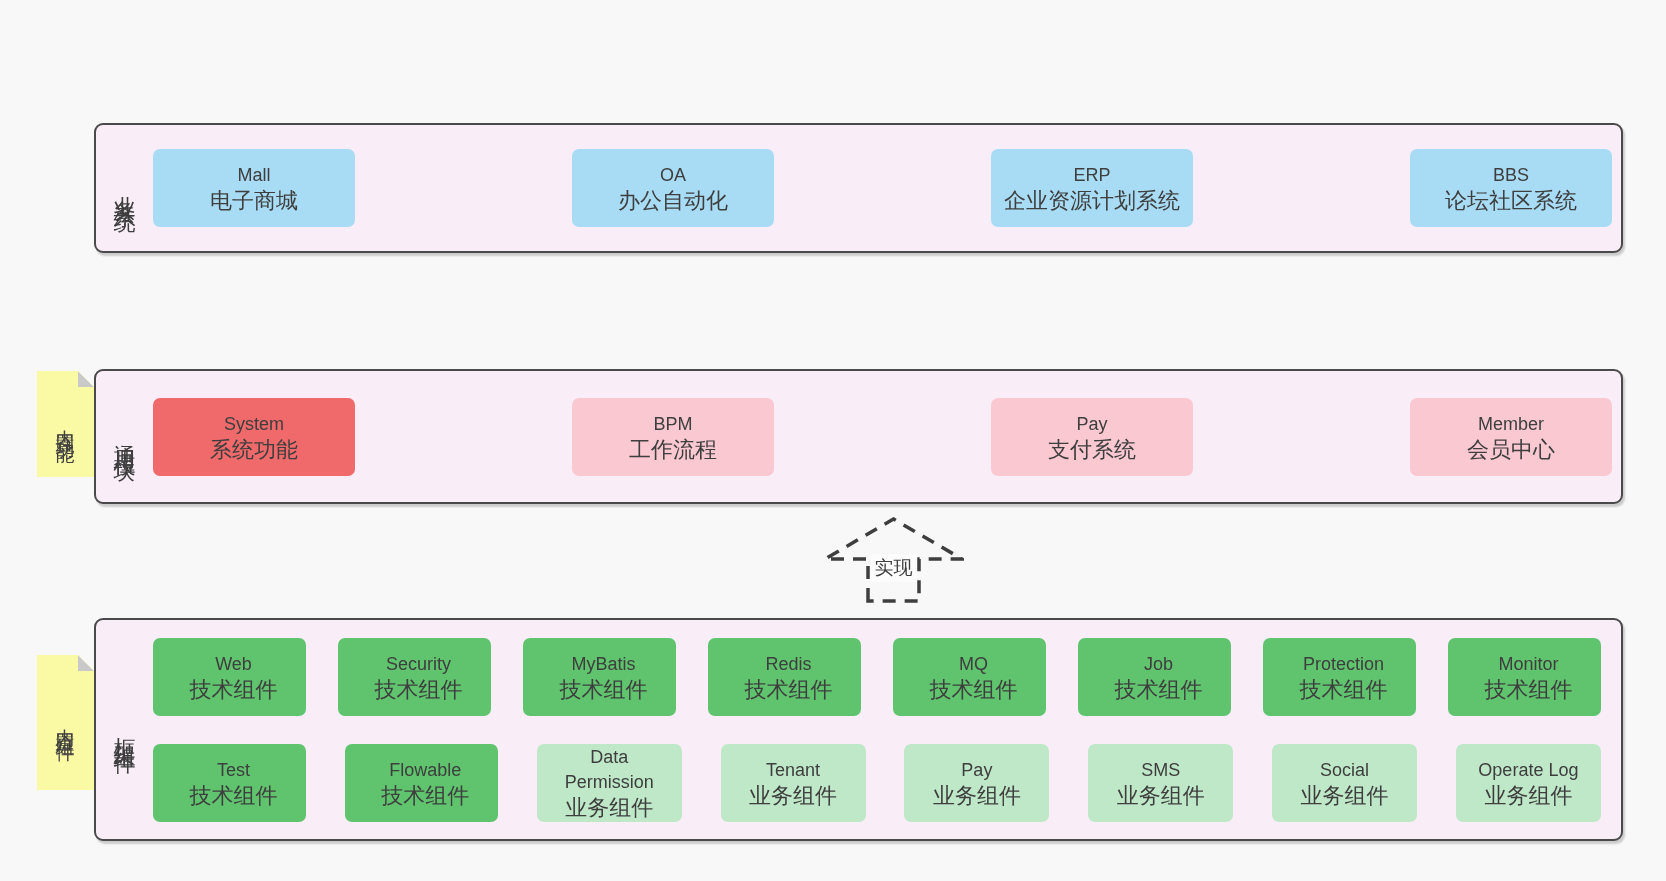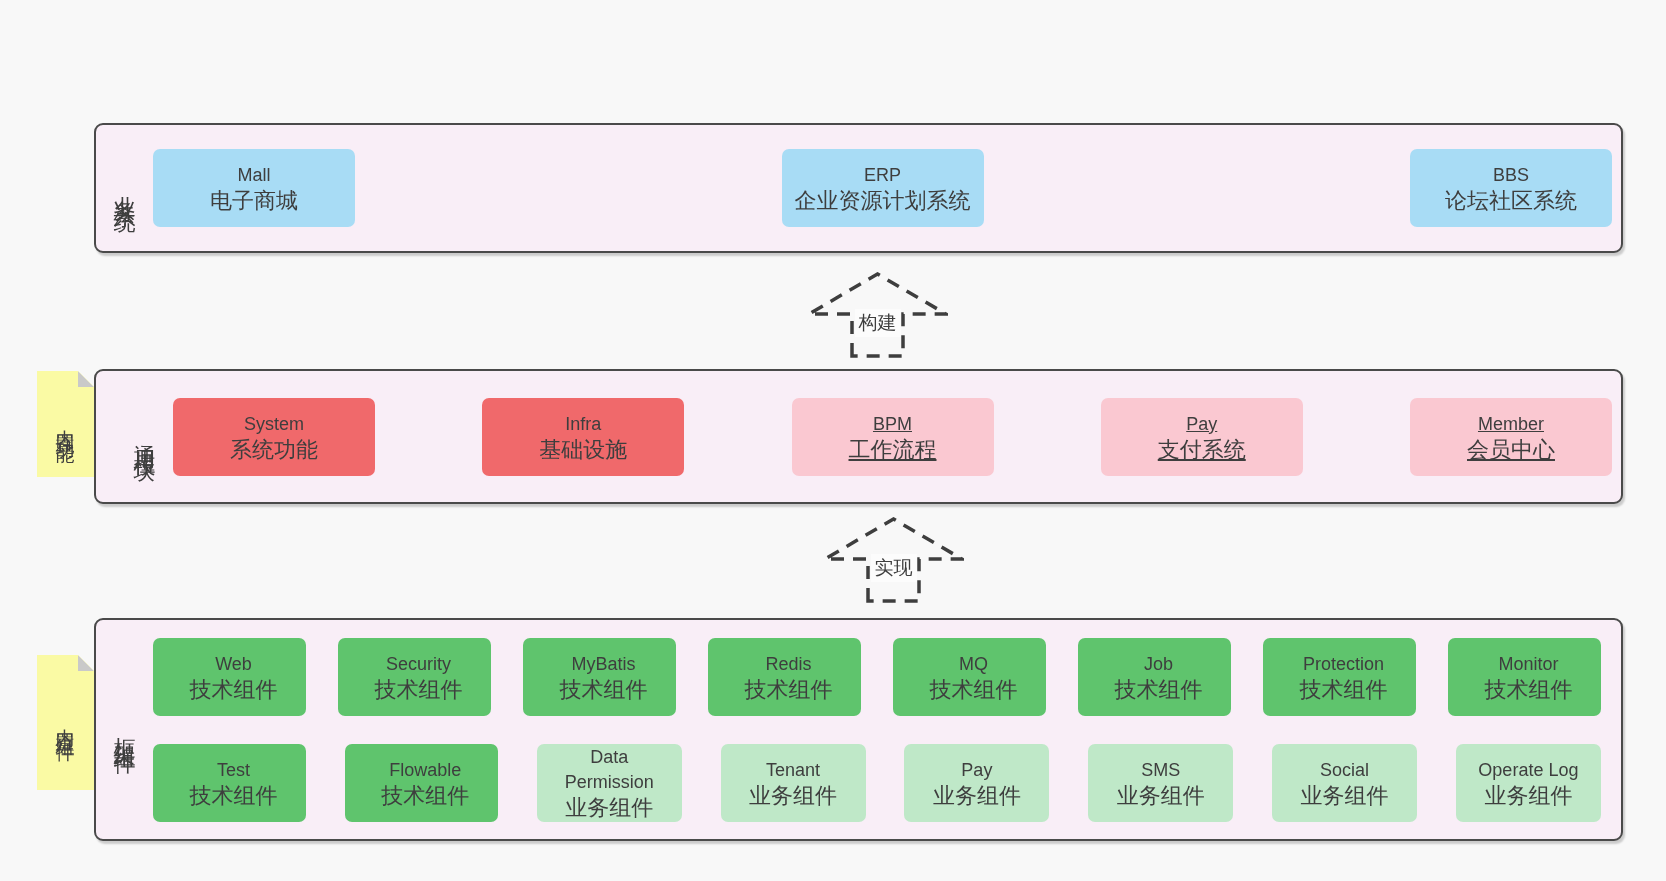--- a/index.html
+++ b/index.html
@@ -20,21 +20,21 @@
     width: 1529px;
     box-sizing: border-box;
     background: var(--panel-bg, #f9eef7);
     border: 2px solid var(--panel-border, #4a4a4a);
     border-radius: 9px;
     box-shadow: 2px 3px 2px rgba(0,0,0,0.18);
     display: flex;
     z-index: 1;
   }
   #panel-business   { top: 123px; height: 130px; }
-  #panel-modules    { top: 369px; height: 135px; padding-left: 20px; }
+  #panel-modules    { top: 369px; height: 135px; }
   #panel-components { top: 618px; height: 223px; }
   .panel-label {
     width: 57px;
     flex: 0 0 57px;
     display: flex;
     align-items: center;
     justify-content: center;
   }
   .v-text {
     writing-mode: vertical-rl;
@@ -68,21 +68,21 @@
     text-align: center;
     color: var(--text, #3e3e3e);
   }
   .box.lg { width: 202px; }
   .box.sm { width: 145px; }
   .box-name { font-size: 18px; line-height: 25px; }
   .box-sub  { font-size: 22px; line-height: 25px; }
   .box.sm .box-name { max-width: 126px; }
   .blue      { background: var(--blue, #a8dcf5); }
   .red       { background: var(--red, #f0696b); }
-  .pink      { background: var(--pink, #fac8d1); text-decoration: underline; }
+  .pink      { background: var(--pink, #fac8d1); }
   .green     { background: var(--green, #5fc46d); padding-left: 8px; }
   .lightgreen{ background: var(--lightgreen, #bfe8c8); }
   .sticky {
     position: absolute;
     left: 37px;
     width: 57px;
     background: var(--sticky, #fafaa4);
     z-index: 0;
     display: flex;
     align-items: center;
@@ -145,51 +145,45 @@
     <div class="panel-label">
       <div class="v-text">业务系统</div>
     </div>
     <div class="panel-rows">
       <div class="box-row">
           <div class="box lg blue">
             <div class="box-name">Mall</div>
             <div class="box-sub">电子商城</div>
           </div>
           <div class="box lg blue">
+            <div class="box-name">OA</div>
+            <div class="box-sub">办公自动化</div>
+          </div>
+          <div class="box lg blue">
             <div class="box-name">ERP</div>
             <div class="box-sub">企业资源计划系统</div>
           </div>
           <div class="box lg blue">
             <div class="box-name">BBS</div>
             <div class="box-sub">论坛社区系统</div>
           </div>
         </div>
     </div>
   </section>
 
-  <div class="arrow" id="arrow-build">
-    <svg viewBox="0 0 141 86" xmlns="http://www.w3.org/2000/svg">
-      <path class="arrow-path" d="M 45 84 L 45 42 L 2 42 L 70.5 2 L 139 42 L 96 42 L 96 84 Z"></path>
-    </svg>
-    <span class="arrow-label">构建</span>
-  </div>
 
   <section class="panel" id="panel-modules">
     <div class="panel-label">
       <div class="v-text">通用模块</div>
     </div>
     <div class="panel-rows">
       <div class="box-row">
           <div class="box lg red">
             <div class="box-name">System</div>
             <div class="box-sub">系统功能</div>
-          </div>
-          <div class="box lg red">
-            <div class="box-name">Infra</div>
-            <div class="box-sub">基础设施</div>
           </div>
           <div class="box lg pink">
             <div class="box-name">BPM</div>
             <div class="box-sub">工作流程</div>
           </div>
           <div class="box lg pink">
             <div class="box-name">Pay</div>
             <div class="box-sub">支付系统</div>
           </div>
           <div class="box lg pink">

